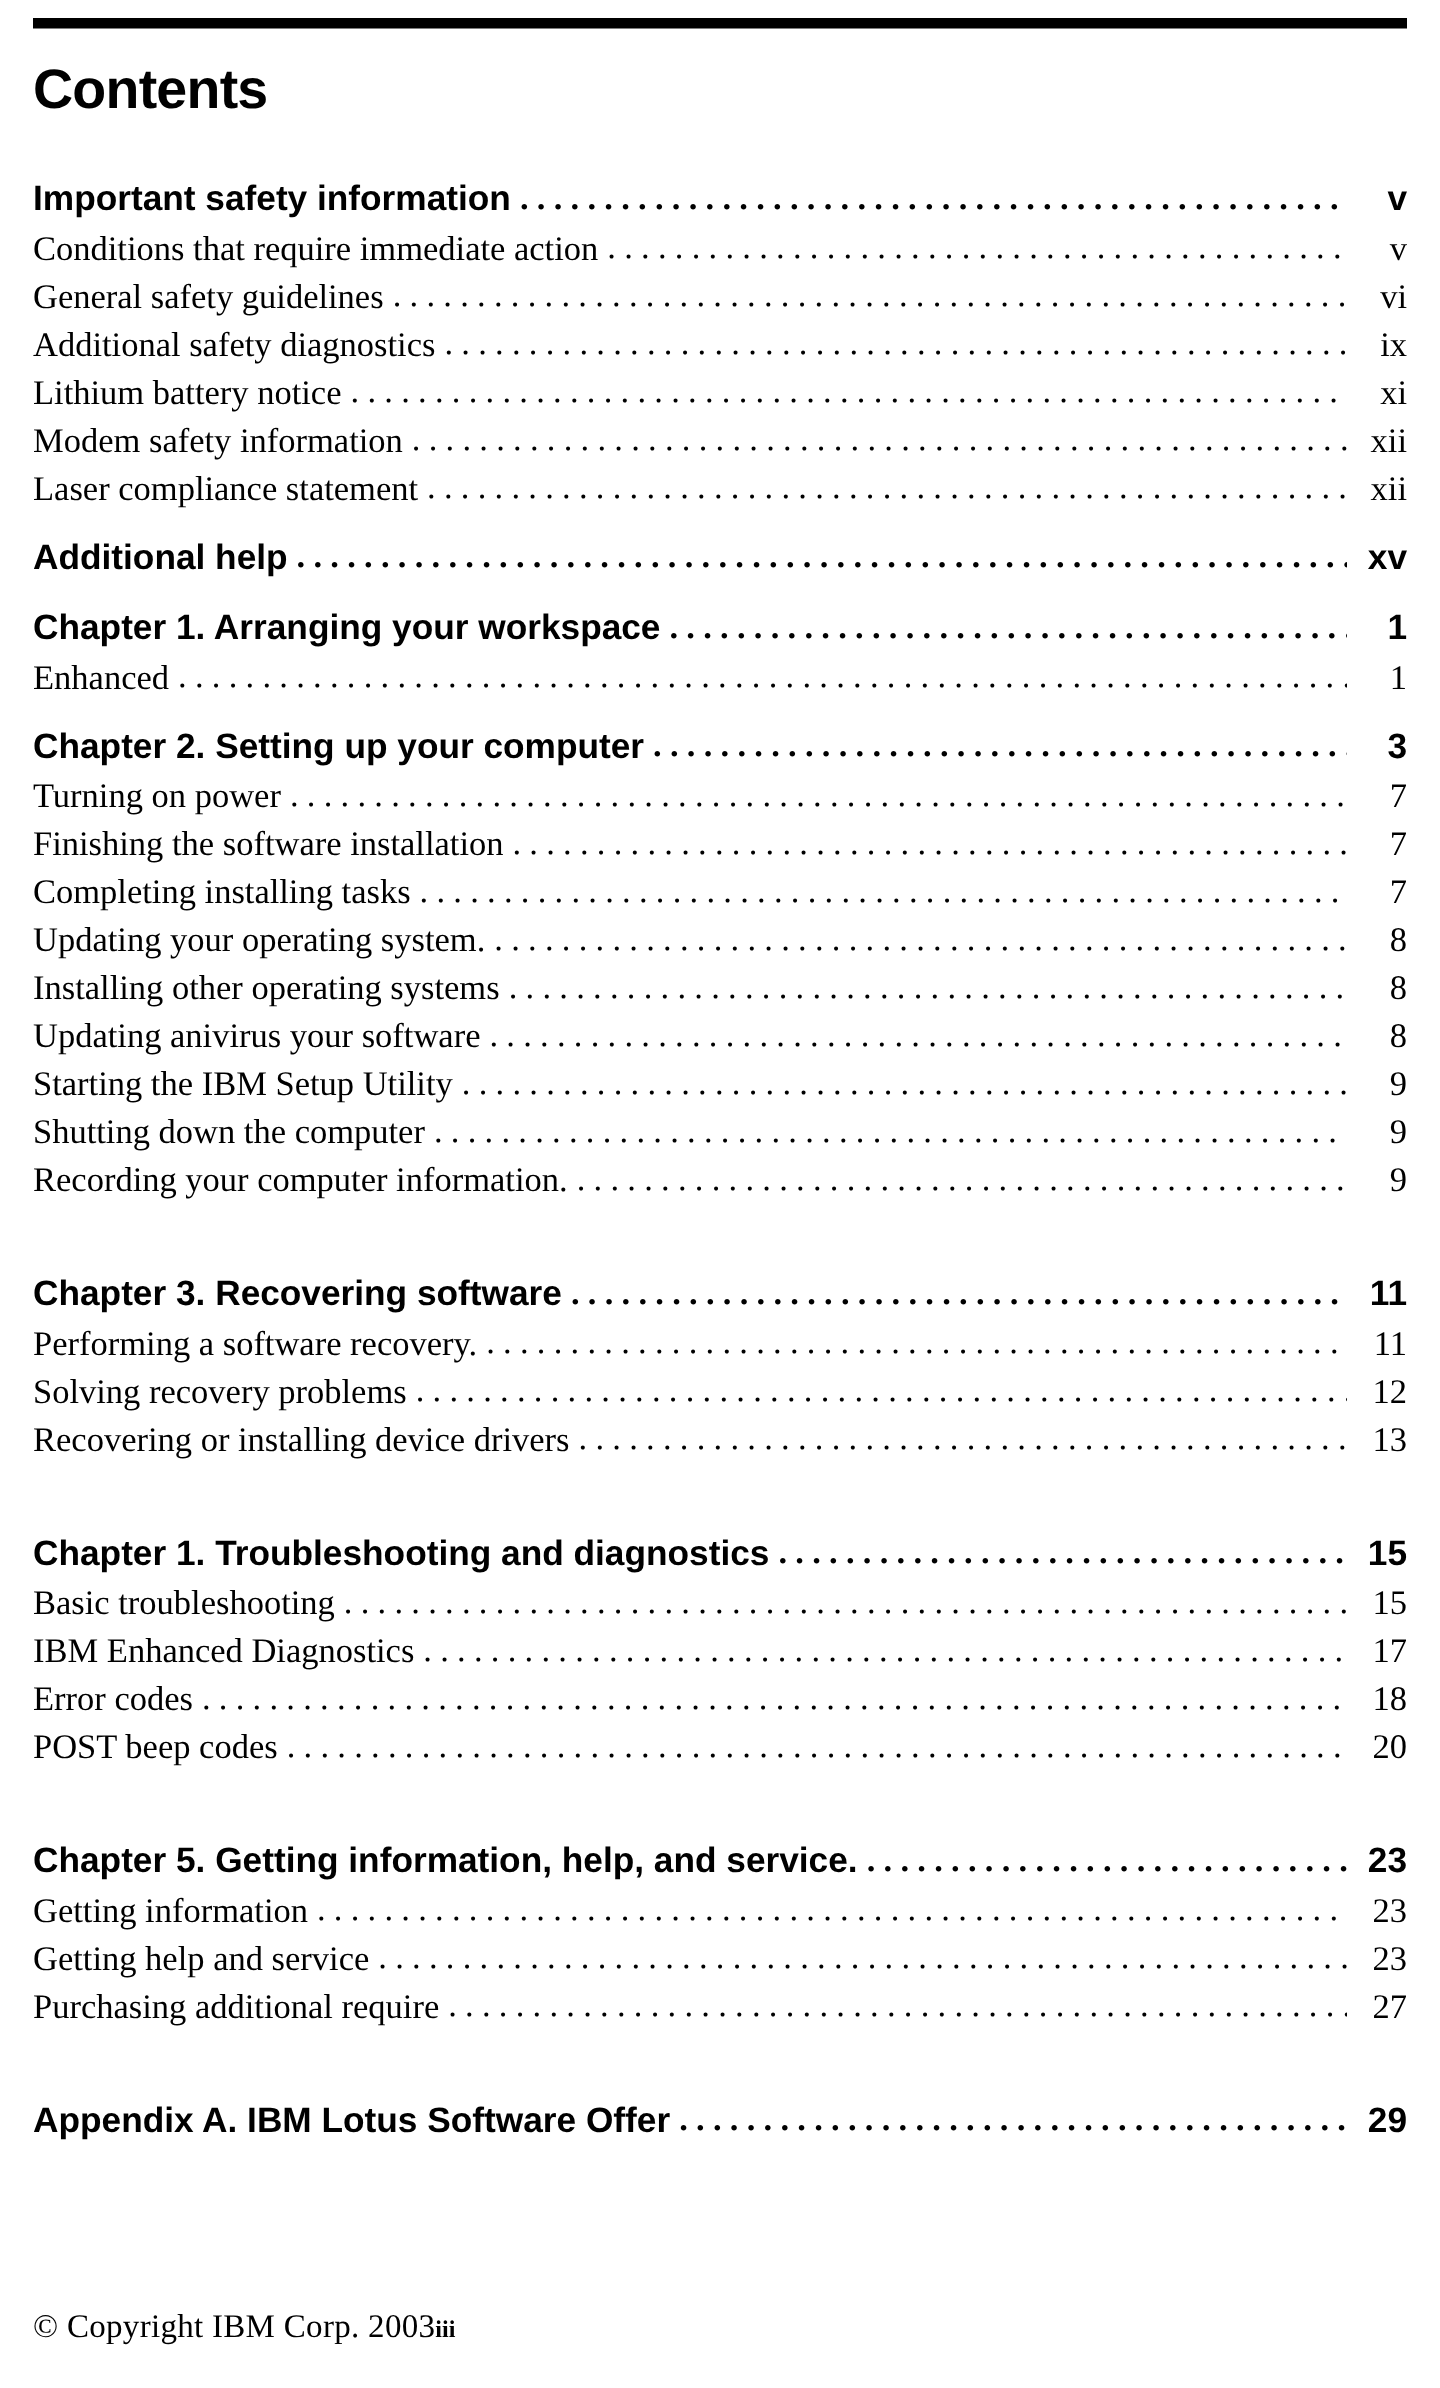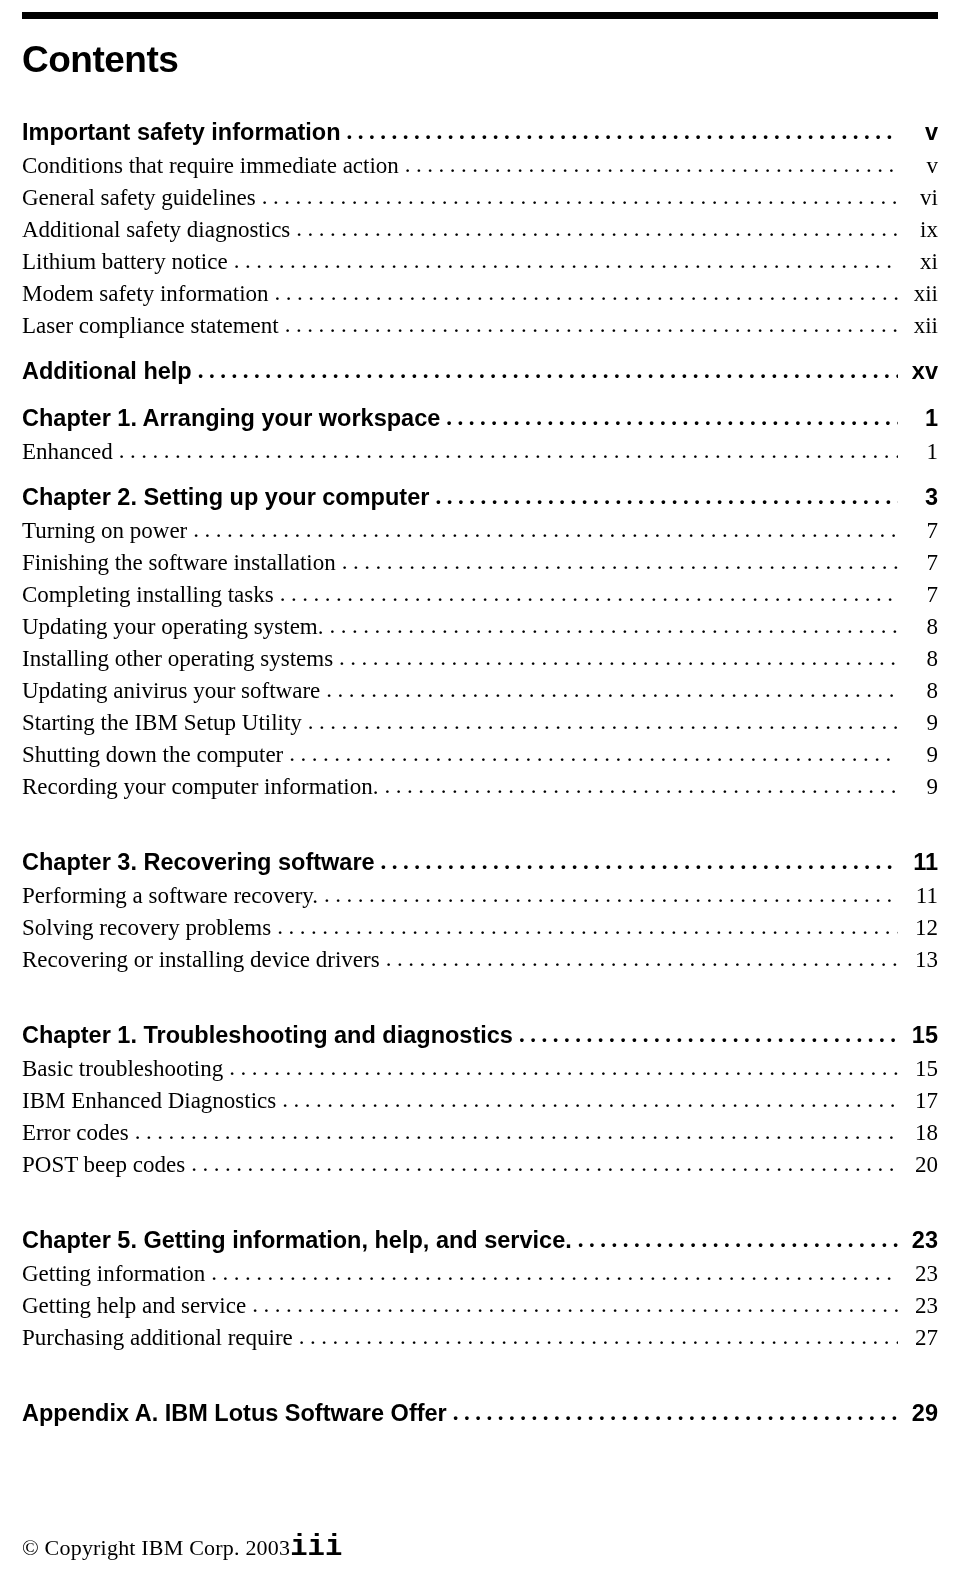--- a/index.html
+++ b/index.html
@@ -121,23 +121,23 @@
     width: 916px;
     display: flex;
     align-items: baseline;
     font-family: "Liberation Serif", serif;
     font-size: 22px;
   }
   .footer .copyright {
     letter-spacing: 0.2px;
   }
   .footer .folio {
-    font-family: Liberation Mono, monospace;
+    font-family: Liberation Serif, serif;
     font-weight: bold;
-    font-size: 29px;
+    font-size: 16px;
   }
 </style>
 </head>
 <body>
 
 <div class="page">
 
   <div class="top-rule"></div>
 
   <div class="content">

